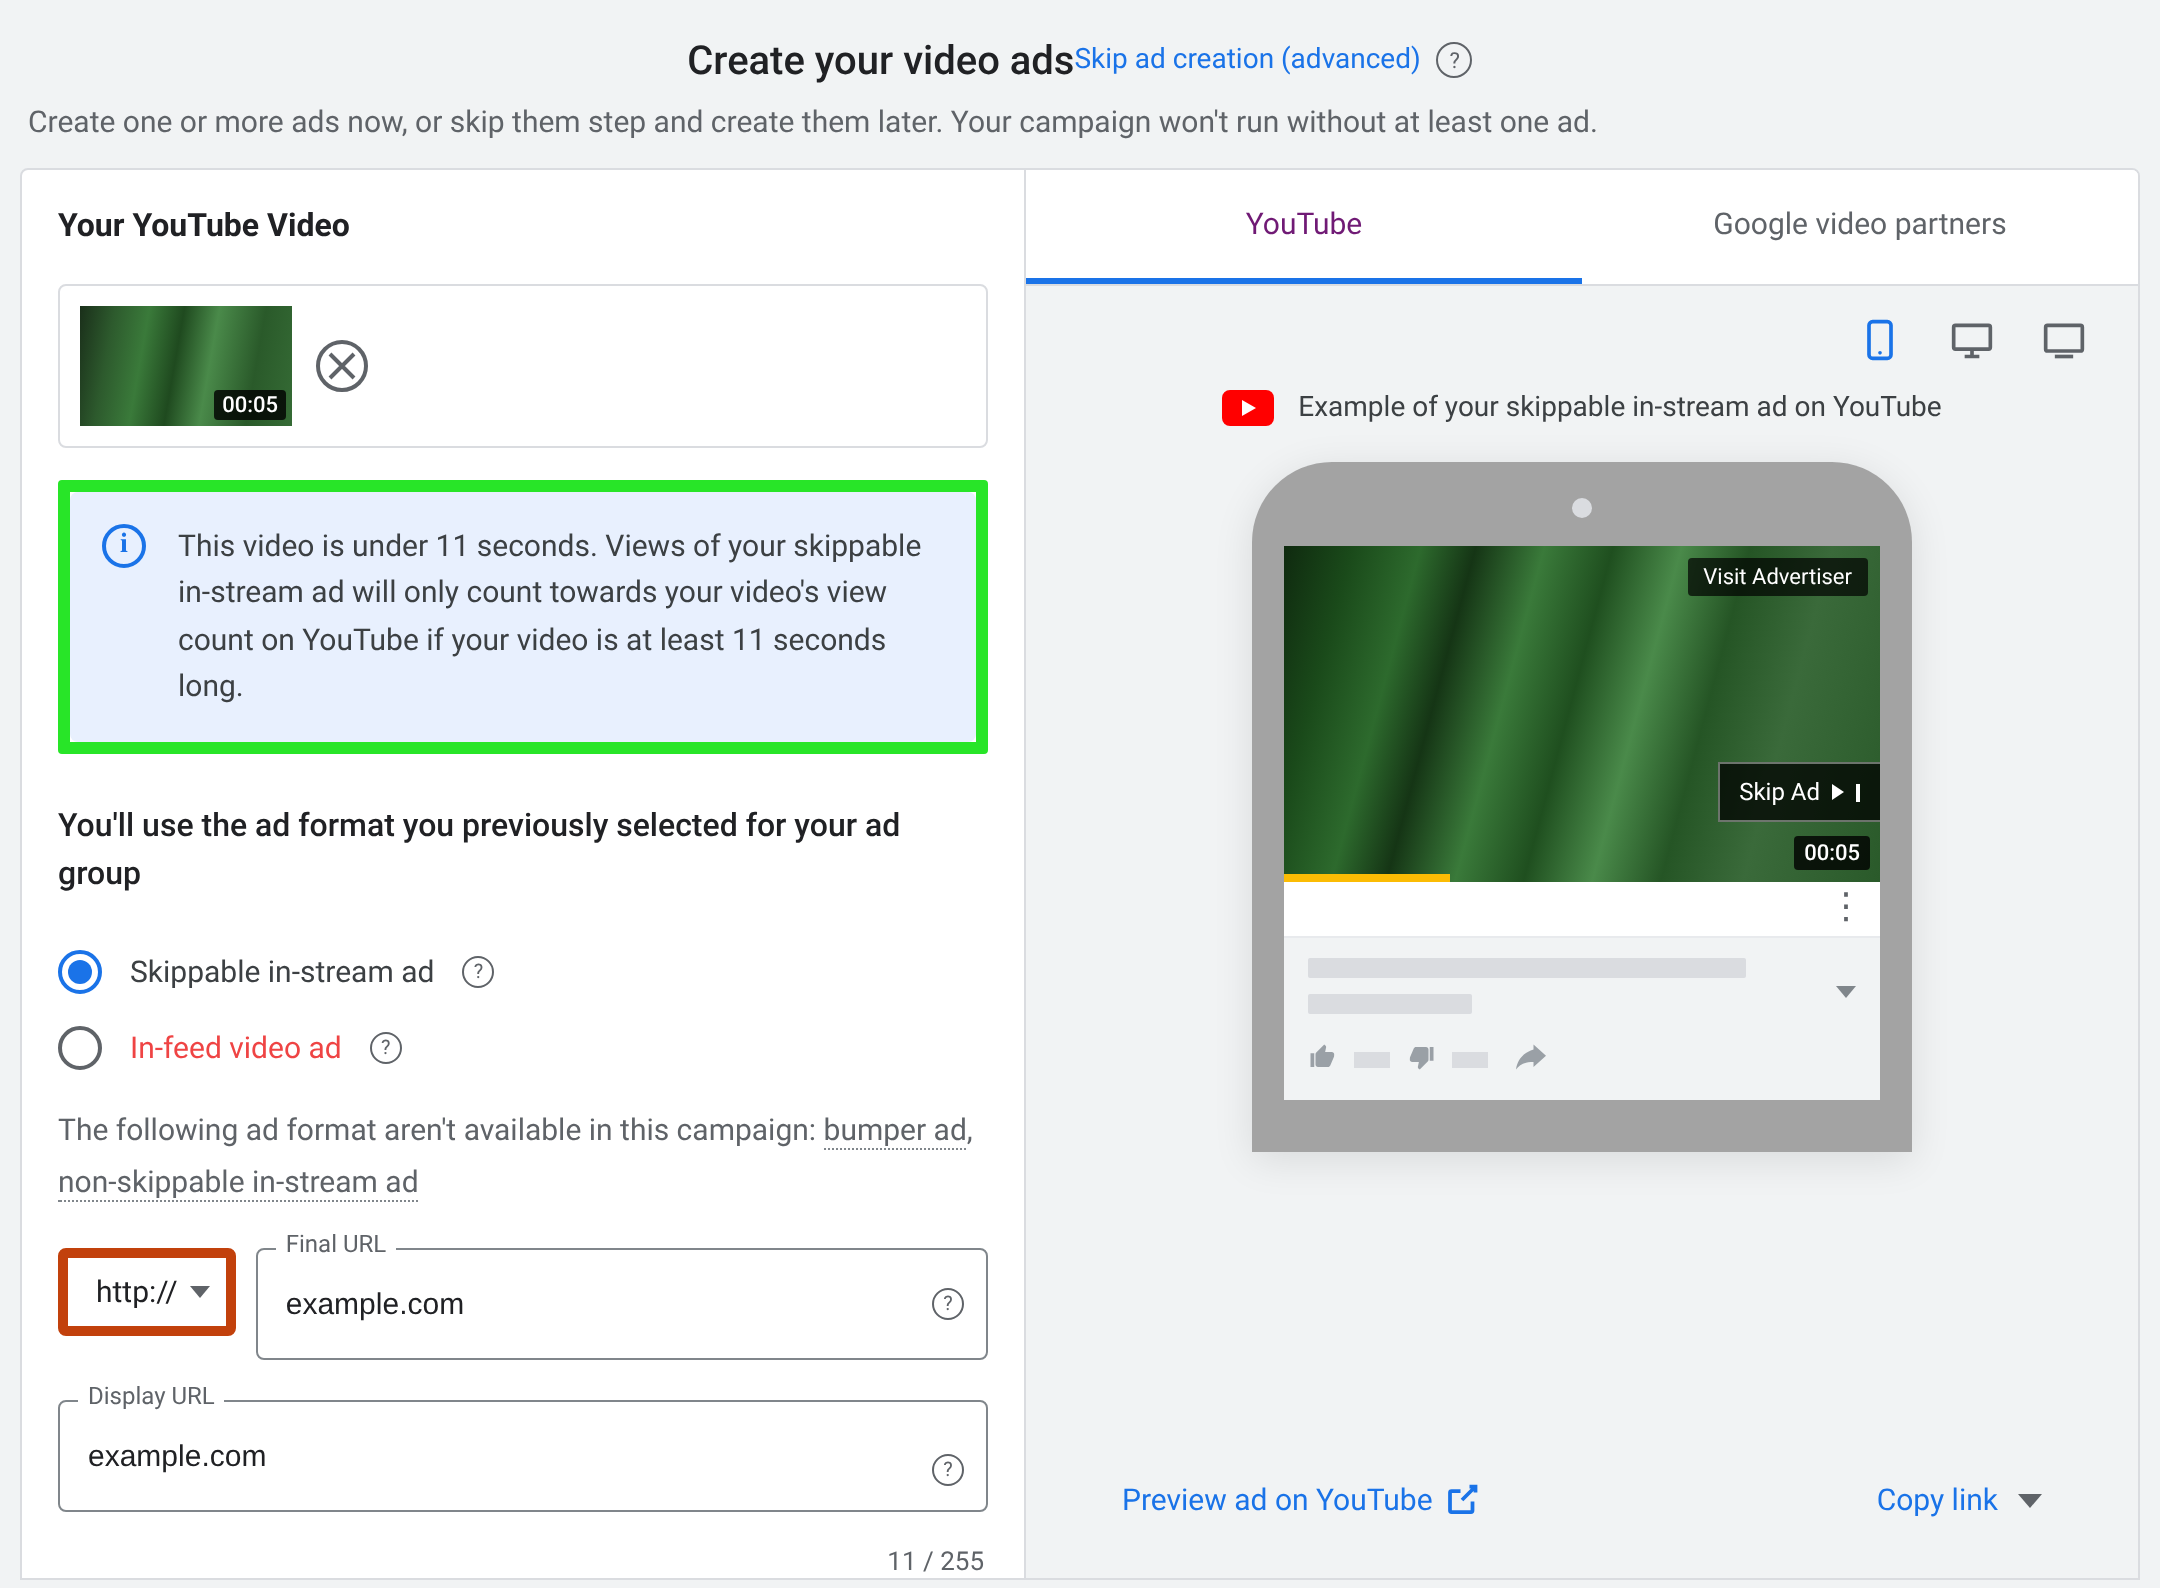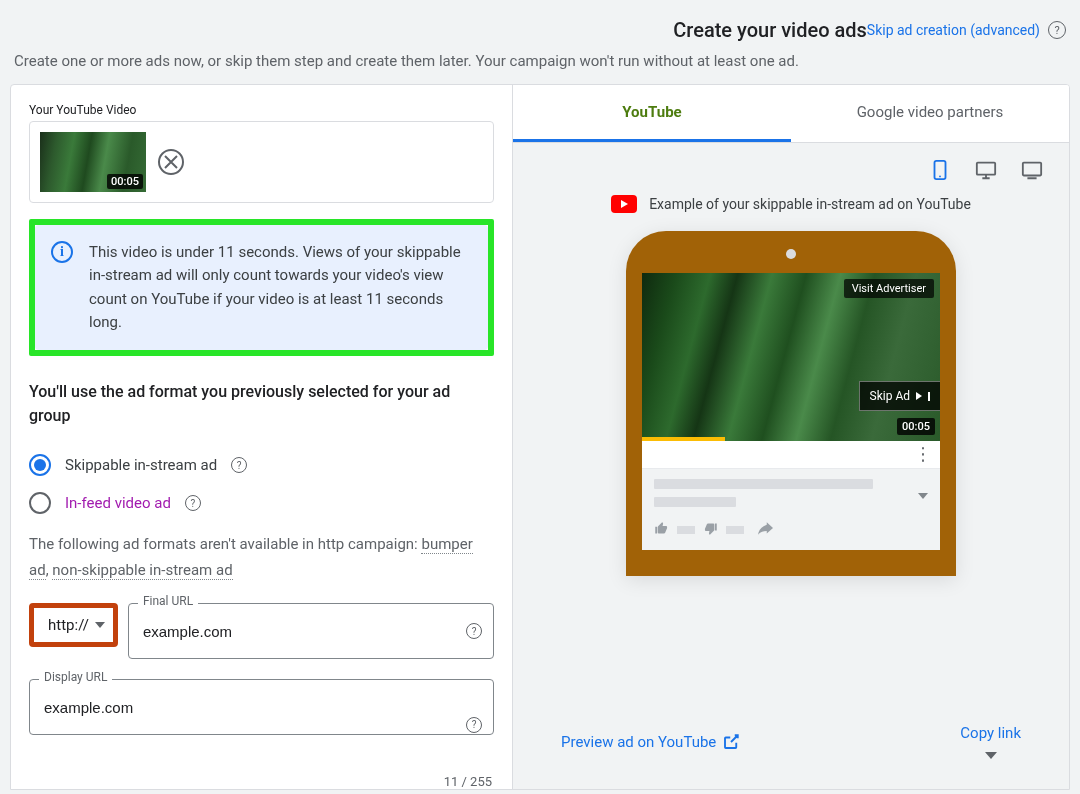--- a/index.html
+++ b/index.html
@@ -7,21 +7,21 @@
   font-family: Roboto, Arial, sans-serif;
   background: #f1f3f4;
   color: #202124;
   font-size: 14px;
   padding: 10px 10px 0 10px;
   width: 1080px;
   height: 794px;
   overflow: hidden;
 }
 .page-header { padding: 8px 4px 14px 4px; }
-.header-row { display: flex; justify-content: flex-end; align-items: center; }
+.header-row { display: flex; justify-content: center; align-items: center; }
 .page-title { font-size: 20px; font-weight: 500; color: #202124; }
 .skip-area { display: flex; align-items: center; gap: 8px; }
 .link-blue { color: #1a73e8; text-decoration: none; cursor: pointer; }
 .page-subtitle { color: #5f6368; font-size: 15px; margin-top: 10px; }
 .help-circle {
   width: 18px; height: 18px; border-radius: 50%;
   border: 1.5px solid #5f6368; color: #5f6368;
   display: inline-flex; align-items: center; justify-content: center;
   font-size: 11px; cursor: pointer; flex-shrink: 0;
 }
@@ -29,21 +29,21 @@
 .main-panel {
   display: flex;
   background: #fff;
   border: 1px solid #dadce0;
   border-radius: 4px 4px 0 0;
   height: 706px;
   overflow: hidden;
 }
 .left-col { width: 502px; border-right: 1px solid #dadce0; padding: 18px 18px 0 18px; display: flex; flex-direction: column; }
 .right-col { flex: 1; background: #f1f3f4; display: flex; flex-direction: column; }
-.section-title { font-size: 12px; font-weight: 400; margin-bottom: 4px; }
+.section-title { font-size: 16px; font-weight: 700; margin-bottom: 20px; }
 .video-card {
   border: 1px solid #dadce0; border-radius: 4px;
   display: flex; align-items: center; padding: 10px; gap: 12px;
 }
 .thumb {
   width: 106px; height: 60px; background: linear-gradient(100deg,#1a2f1a 0%, #2d5a2d 15%, #3a7a3a 30%, #1f4a1f 45%, #4a8a4a 60%, #2a5a2a 80%, #356b35 100%);
   position: relative; flex-shrink: 0;
 }
 .thumb-time {
   position: absolute; bottom: 3px; right: 3px;
@@ -77,21 +77,21 @@
 .radio-group { margin-top: 18px; }
 .radio-row { display: flex; align-items: center; gap: 14px; padding: 8px 0; cursor: pointer; }
 .radio {
   width: 22px; height: 22px; border-radius: 50%;
   border: 2px solid #5f6368; display: flex; align-items: center; justify-content: center;
   flex-shrink: 0;
 }
 .radio.selected { border-color: #1a73e8; }
 .radio.selected::after { content:''; width: 12px; height: 12px; border-radius: 50%; background: #1a73e8; }
 .radio-label { font-size: 15px; color: #3c4043; }
-.radio-row.disabled .radio-label { color: #a21caf; }
+.radio-row.disabled .radio-label { color: #ef4444; }
 .unavailable-text { color: #5f6368; font-size: 15px; line-height: 1.7; margin-top: 10px; }
 .dotted { border-bottom: 1px dotted #80868b; }
 .url-row { display: flex; gap: 10px; margin-top: 20px; }
 .protocol-select {
   border: 5px solid #c2410c; border-radius: 4px;
   padding: 0 8px 0 14px; display: flex; align-items: center; gap: 6px;
   height: 44px; cursor: pointer; font-size: 15px; justify-content: space-between;
 }
 .caret-down { width: 0; height: 0; border-left: 5px solid transparent; border-right: 5px solid transparent; border-top: 6px solid #5f6368; }
 .field-wrap { position: relative; flex: 1; }
@@ -100,31 +100,31 @@
   padding: 0 5px; font-size: 12px; color: #5f6368;
 }
 .text-field {
   width: 100%; height: 56px; border: 1px solid #80868b; border-radius: 4px;
   padding: 0 40px 0 14px; font-size: 15px; color: #202124; outline: none;
 }
 .field-help { position: absolute; right: 12px; top: 50%; transform: translateY(-50%); }
 .char-count { text-align: right; color: #5f6368; font-size: 13px; margin-top: 4px; padding-right: 2px; }
 .top-tabs { display: flex; background: #fff; border-bottom: 1px solid #dadce0; }
 .tab { flex: 1; text-align: center; padding: 18px 0; font-size: 15px; color: #5f6368; cursor: pointer; border-bottom: 3px solid transparent; }
-.tab.active { color: #4d7c0f; font-weight: 700; border-bottom-color: #1a73e8; }
+.tab.active { color: #701a75; font-weight: 400; border-bottom-color: #1a73e8; }
 .device-row { display: flex; justify-content: flex-end; gap: 20px; padding: 16px 24px 8px; }
 .device-icon { width: 26px; height: 22px; cursor: pointer; color: #5f6368; }
 .device-icon.active { color: #1a73e8; }
 .preview-area { flex: 1; padding: 6px 24px 0; display: flex; flex-direction: column; align-items: center; }
 .preview-title-row { display: flex; align-items: center; gap: 12px; margin-bottom: 18px; }
 .yt-badge { width: 26px; height: 18px; background: #ff0000; border-radius: 4px; display:flex; align-items:center; justify-content:center; }
 .yt-badge::after { content:''; border-left: 7px solid #fff; border-top: 4px solid transparent; border-bottom: 4px solid transparent; margin-left:1px; }
 .preview-title { font-size: 14px; color: #3c4043; }
 .phone-frame {
-  width: 330px; height: 345px; background: #a16207; border-radius: 40px 40px 0 0;
+  width: 330px; height: 345px; background: #a3a3a3; border-radius: 40px 40px 0 0;
   padding-top: 18px; box-shadow: 0 4px 20px rgba(0,0,0,0.1);
   display: flex; flex-direction: column; align-items: center;
   overflow: hidden;
 }
 .phone-speaker { width: 10px; height: 10px; border-radius: 50%; background: #dadce0; margin-bottom: 14px; }
 .player {
   width: 298px; height: 168px;
   background: linear-gradient(105deg,#0f2a0f 0%, #1a4a1a 10%, #2d6a2d 20%, #153515 28%, #3a7a3a 38%, #1f4f1f 48%, #4a8a4a 58%, #255525 68%, #3a6a3a 80%, #2a5a2a 100%);
   position: relative;
 }
@@ -154,21 +154,21 @@
 .ph2 { width:30%; margin-bottom:14px; }
 .mini-caret { position:absolute; right:12px; top:24px; width:0; height:0; border-left:5px solid transparent; border-right:5px solid transparent; border-top:6px solid #80868b; }
 .engagement { display:flex; align-items:center; gap:8px; }
 .thumb-icon { color:#9aa0a6; font-size:16px; }
 .ph-tiny { width:18px; height:8px; background:#dadce0; }
 .share-arrow { color:#9aa0a6; font-size:15px; margin-left:6px; }
 .bottom-actions { margin-top:auto; padding: 18px 24px; width:100%; }
 .actions-row { display:flex; justify-content:space-between; align-items:center; margin-bottom:12px; }
 .preview-link { color:#1a73e8; font-size:15px; display:flex; align-items:center; gap:6px; cursor:pointer; }
 .ext-icon { width:18px; height:18px; }
-.copy-area { display:flex; align-items:center; gap:10px; cursor:pointer;flex-direction:column; }
+.copy-area { display:flex; align-items:center; gap:10px; cursor:pointer; }
 .copy-text { color:#1a73e8; font-size:15px; }
 .caret-down-blue { width:0; height:0; border-left:6px solid transparent; border-right:6px solid transparent; border-top:7px solid #5f6368; }
 .help-text { color:#5f6368; font-size:13px; line-height:1.5; }
 </style>
 </head>
 <body>
 
 <div class="page-header">
   <div class="header-row">
     <div class="page-title">Create your video ads</div>
@@ -211,21 +211,21 @@
         <span class="help-circle small">?</span>
       </div>
       <div class="radio-row disabled">
         <div class="radio"></div>
         <span class="radio-label">In-feed video ad</span>
         <span class="help-circle small">?</span>
       </div>
     </div>
 
     <div class="unavailable-text">
-      <span>The following ad formats aren't available in http campaign: </span><span class="dotted">bumper ad</span><span>, </span><span class="dotted">non-skippable in-stream ad</span>
+      <span>The following ad format aren't available in this campaign: </span><span class="dotted">bumper ad</span><span>, </span><span class="dotted">non-skippable in-stream ad</span>
     </div>
 
     <div class="url-row">
       <div class="protocol-select">
         <span>http://</span>
         <span class="caret-down"></span>
       </div>
       <div class="field-wrap">
         <span class="field-label">Final URL</span>
         <input class="text-field" value="example.com" style="">

